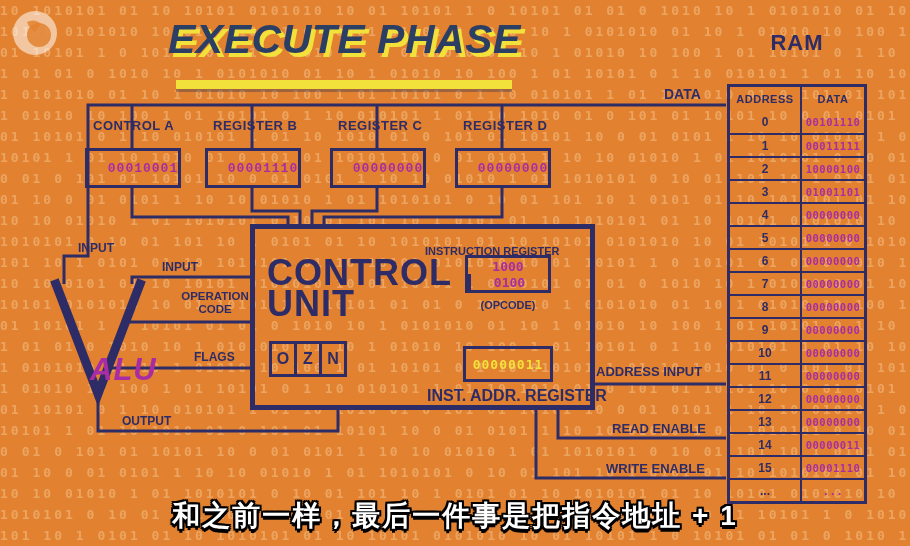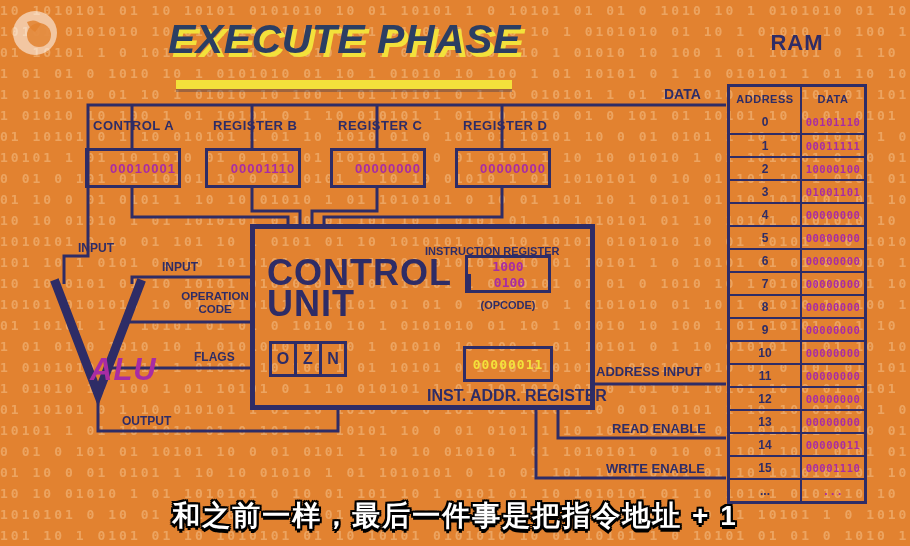--- a/index.html
+++ b/index.html
@@ -45,21 +45,21 @@
   .reg{ position:absolute; width:100px; }
   .reg-a{ left:85px; top:118px; } .reg-b{ left:205px; top:118px; }
   .reg-c{ left:330px; top:118px; } .reg-d{ left:455px; top:118px; }
   .reg-label{ position:absolute; left:8px; top:0; font-size:13px; letter-spacing:.5px; }
   .reg-box{
     position:absolute; left:0; top:30px; width:96px; height:40px;
     border:3px solid var(--navy,#2E2C66);
     display:flex; align-items:center; justify-content:center;
   }
   .reg-value{
-    font-family:Liberation Sans, sans-serif; font-weight:bold;
+    font-family:Liberation Mono, monospace; font-weight:bold;
     font-size:13px; letter-spacing:1px; color:var(--magenta,#A82CA4);margin-left:20px;
   }
 
   
   .cu{
     left:250px; top:224px; width:345px; height:186px;
     border:5px solid var(--navy,#2E2C66);
   }
   .cu-title{ position:absolute; left:12px; top:28px; font-size:36px; line-height:31px;
     font-weight:900; letter-spacing:1px; color:var(--navy,#2E2C66); }

